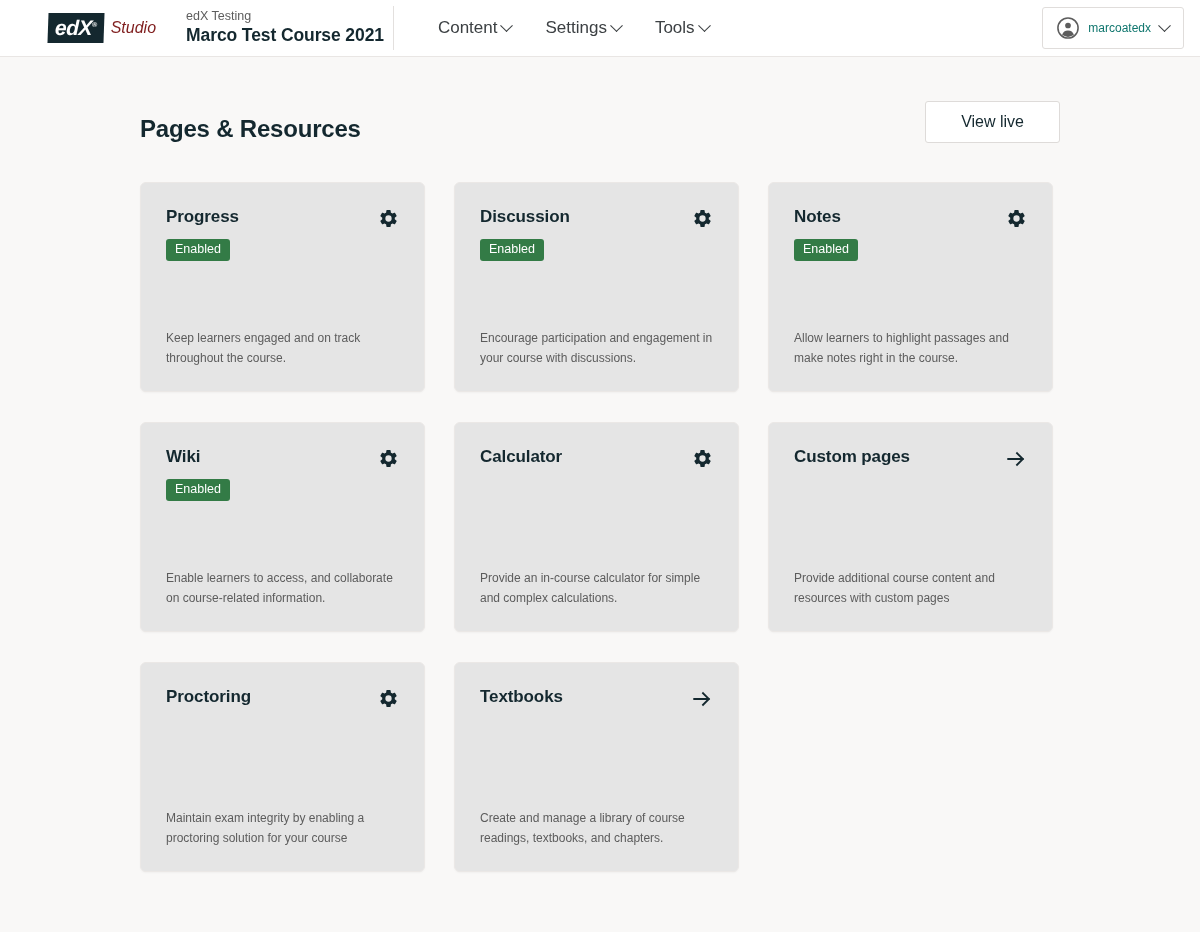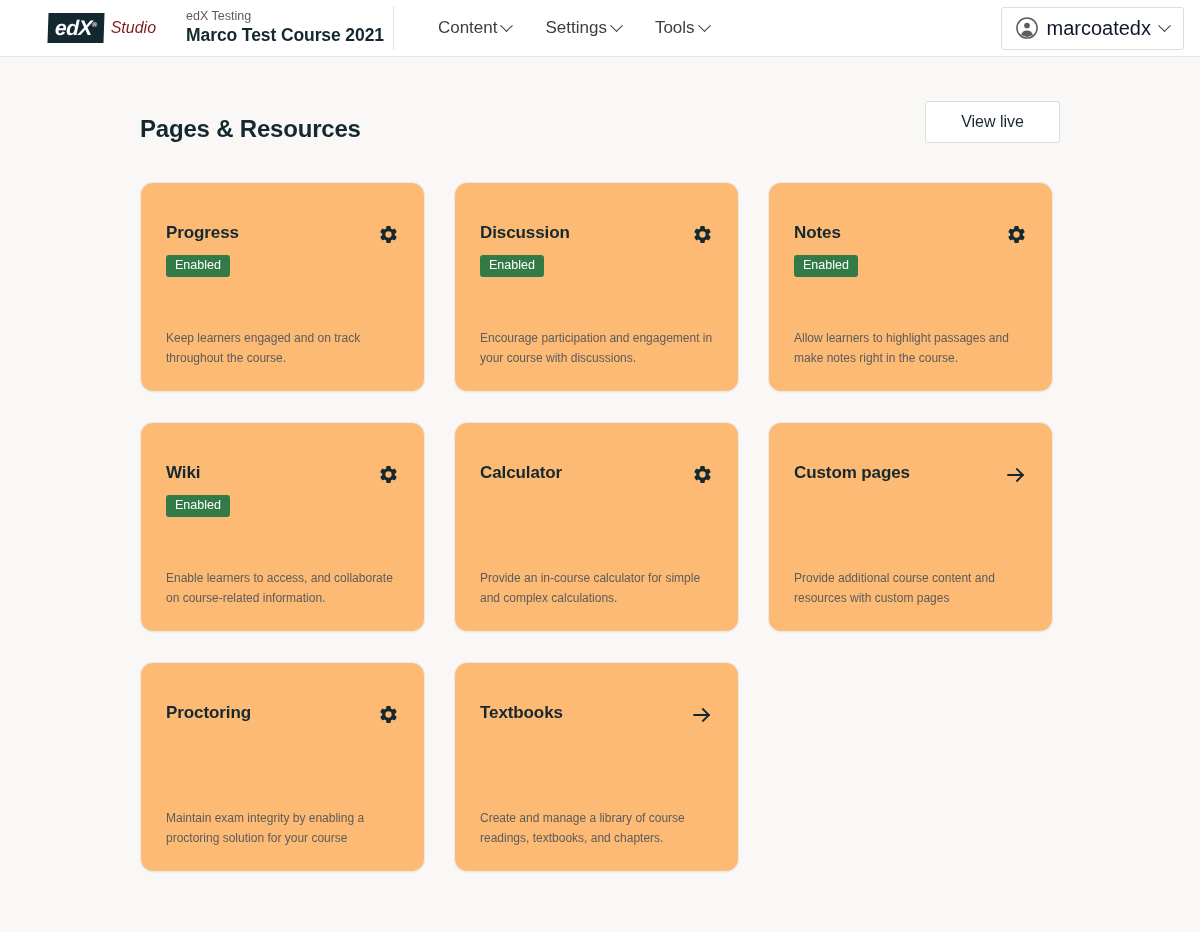--- a/index.html
+++ b/index.html
@@ -109,22 +109,22 @@
     align-items: center;
     gap: 9px;
     border: 1px solid #e0dddb;
     background: #ffffff;
     border-radius: 3px;
     padding: 9px 14px;
     cursor: pointer;
   }
   .avatar-icon { display: block; }
   .user-name {
-    font-size: 20px;
-    color: #0f172a;
+    font-size: 12px;
+    color: #0f766e;
   }
 
   
   .page {
     padding: 0 48px;
   }
 
   .page-head {
     display: flex;
     align-items: flex-end;
@@ -150,25 +150,25 @@
 
   
   .grid {
     margin: 39px 92px 0 92px;
     display: grid;
     grid-template-columns: repeat(3, 285px);
     gap: 30px 29px;
   }
 
   .card {
-    background: #fdba74;
+    background: #e5e5e5;
     border: 1px solid #ebe8e6;
-    border-radius: 13px;
+    border-radius: 6px;
     height: 210px;
-    padding: 40px 25px 22px 25px;
+    padding: 24px 25px 22px 25px;
     display: flex;
     flex-direction: column;
     box-shadow: 0 1px 2px rgba(0,0,0,0.035);
     cursor: pointer;
   }
 
   .card-top {
     display: flex;
     align-items: flex-start;
     justify-content: space-between;

